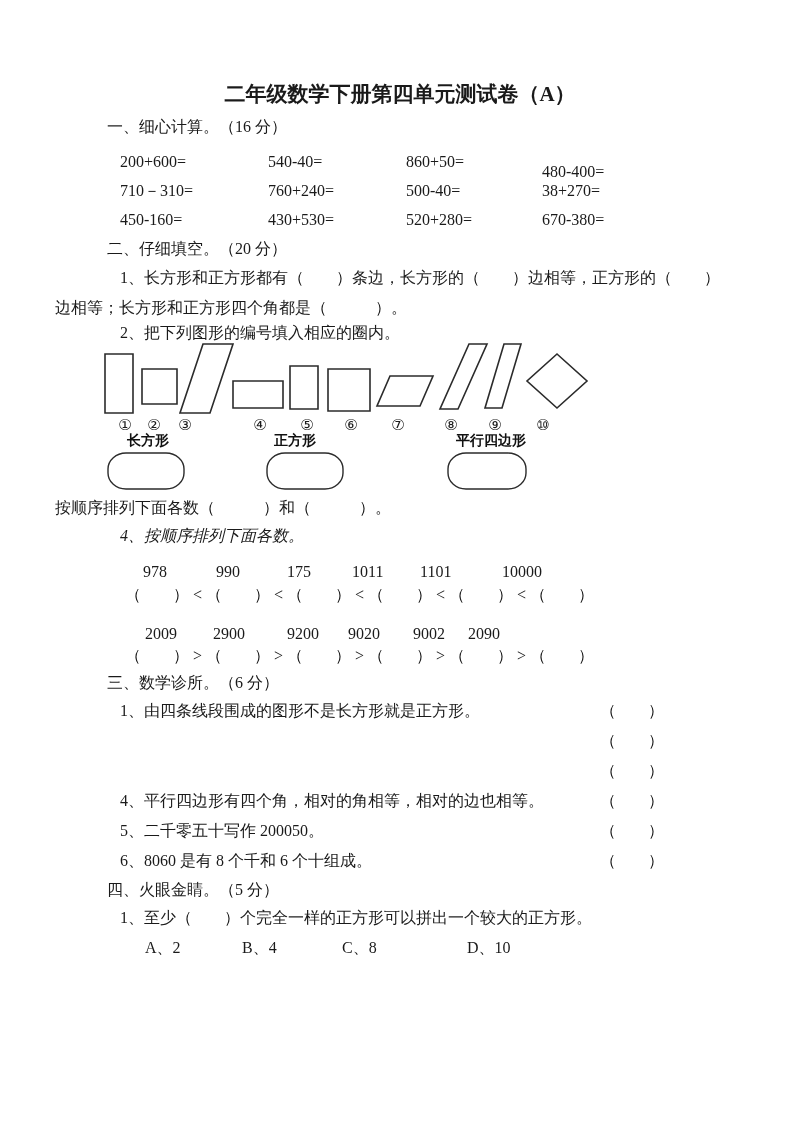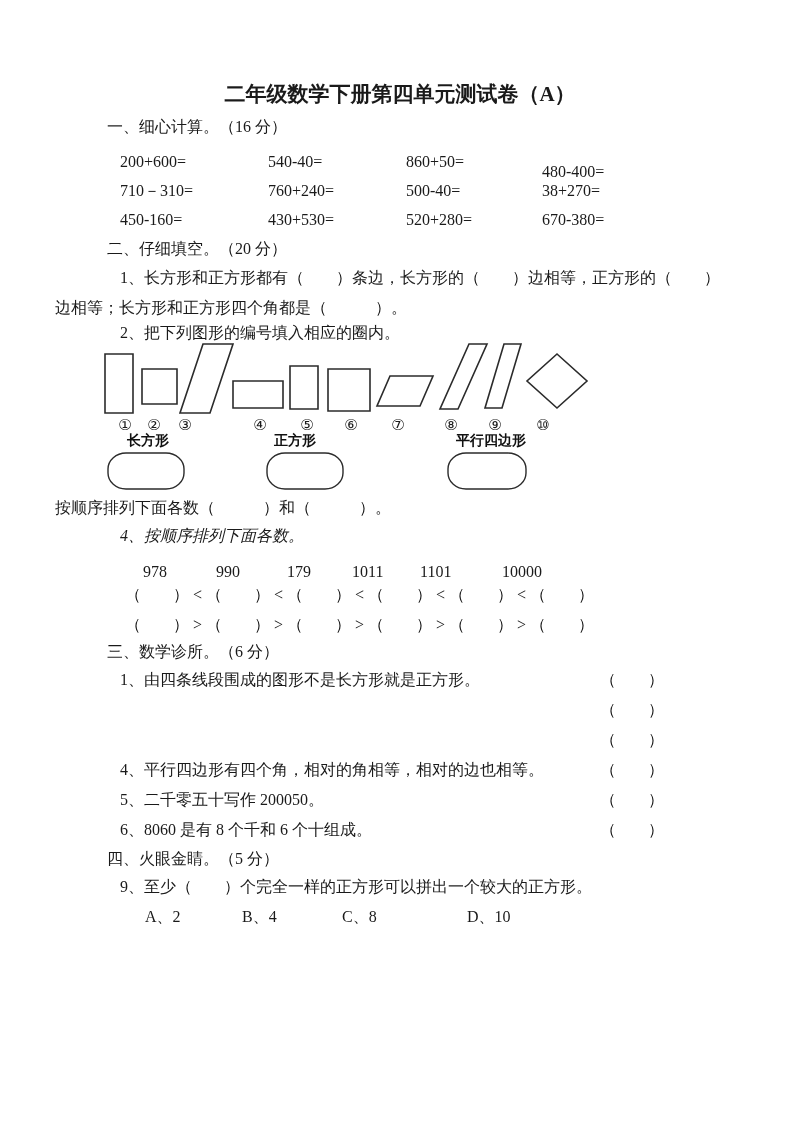--- a/index.html
+++ b/index.html
@@ -121,40 +121,48 @@
       <text x="436" y="102" text-anchor="middle" class="bin-label">平行四边形</text>
       <rect x="393" y="110" width="78" height="36" rx="18" ry="16" class="bin-oval"></rect>
     </svg>
 
   <div class="line">按顺序排列下面各数（　　　）和（　　　）。</div>
   <div class="line indent q4line">4、按顺序排列下面各数。</div>
 
   <div class="num-row">
       <span class="num-item" style="left: 88px;">978</span>
       <span class="num-item" style="left: 161px;">990</span>
-      <span class="num-item" style="left: 232px;">179</span>
+      <span class="num-item" style="left: 232px;">175</span>
       <span class="num-item" style="left: 297px;">1011</span>
       <span class="num-item" style="left: 365px;">1101</span>
       <span class="num-item" style="left: 447px;">10000</span>
     </div>
   <div class="compare-row">（　　） &lt; （　　） &lt; （　　） &lt; （　　） &lt; （　　） &lt; （　　）</div>
+  <div class="num-row tall">
+      <span class="num-item" style="left: 90px;">2009</span>
+      <span class="num-item" style="left: 158px;">2900</span>
+      <span class="num-item" style="left: 232px;">9200</span>
+      <span class="num-item" style="left: 293px;">9020</span>
+      <span class="num-item" style="left: 358px;">9002</span>
+      <span class="num-item" style="left: 413px;">2090</span>
+    </div>
   <div class="compare-row last">（　　） &gt; （　　） &gt; （　　） &gt; （　　） &gt; （　　） &gt; （　　）</div>
 
   <div class="heading h3">三、数学诊所。（6 分）</div>
   <div id="tf-list">
       <div class="tf-row"><span class="tf-text">1、由四条线段围成的图形不是长方形就是正方形。</span><span class="tf-answer" style="left: 545px;">（　　）</span></div>
       <div class="tf-row"><span class="tf-answer" style="left: 545px;">（　　）</span></div>
       <div class="tf-row"><span class="tf-answer" style="left: 545px;">（　　）</span></div>
       <div class="tf-row"><span class="tf-text">4、平行四边形有四个角，相对的角相等，相对的边也相等。</span><span class="tf-answer" style="left: 545px;">（　　）</span></div>
       <div class="tf-row"><span class="tf-text">5、二千零五十写作 200050。</span><span class="tf-answer" style="left: 545px;">（　　）</span></div>
       <div class="tf-row"><span class="tf-text">6、8060 是有 8 个千和 6 个十组成。</span><span class="tf-answer" style="left: 545px;">（　　）</span></div>
     </div>
 
   <div class="heading h4">四、火眼金睛。（5 分）</div>
-  <div class="line indent mcq-line">9、至少（　　）个完全一样的正方形可以拼出一个较大的正方形。</div>
+  <div class="line indent mcq-line">1、至少（　　）个完全一样的正方形可以拼出一个较大的正方形。</div>
   <div class="options-row">
       <span class="option-item" style="left: 78px;">A、2</span>
       <span class="option-item" style="left: 175px;">B、4</span>
       <span class="option-item" style="left: 275px;">C、8</span>
       <span class="option-item" style="left: 400px;">D、10</span>
     </div>
 
 </div>
 
 </body></html>

